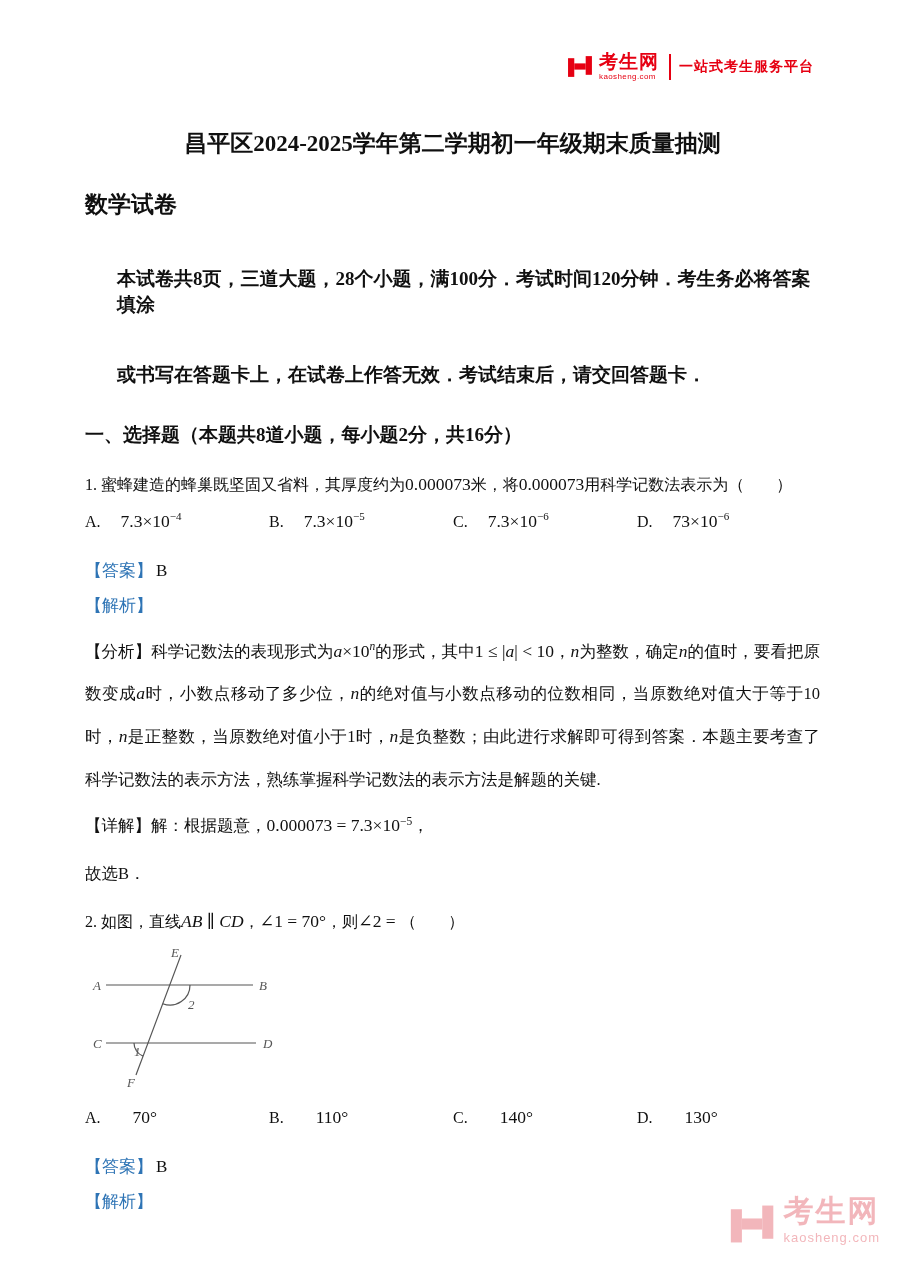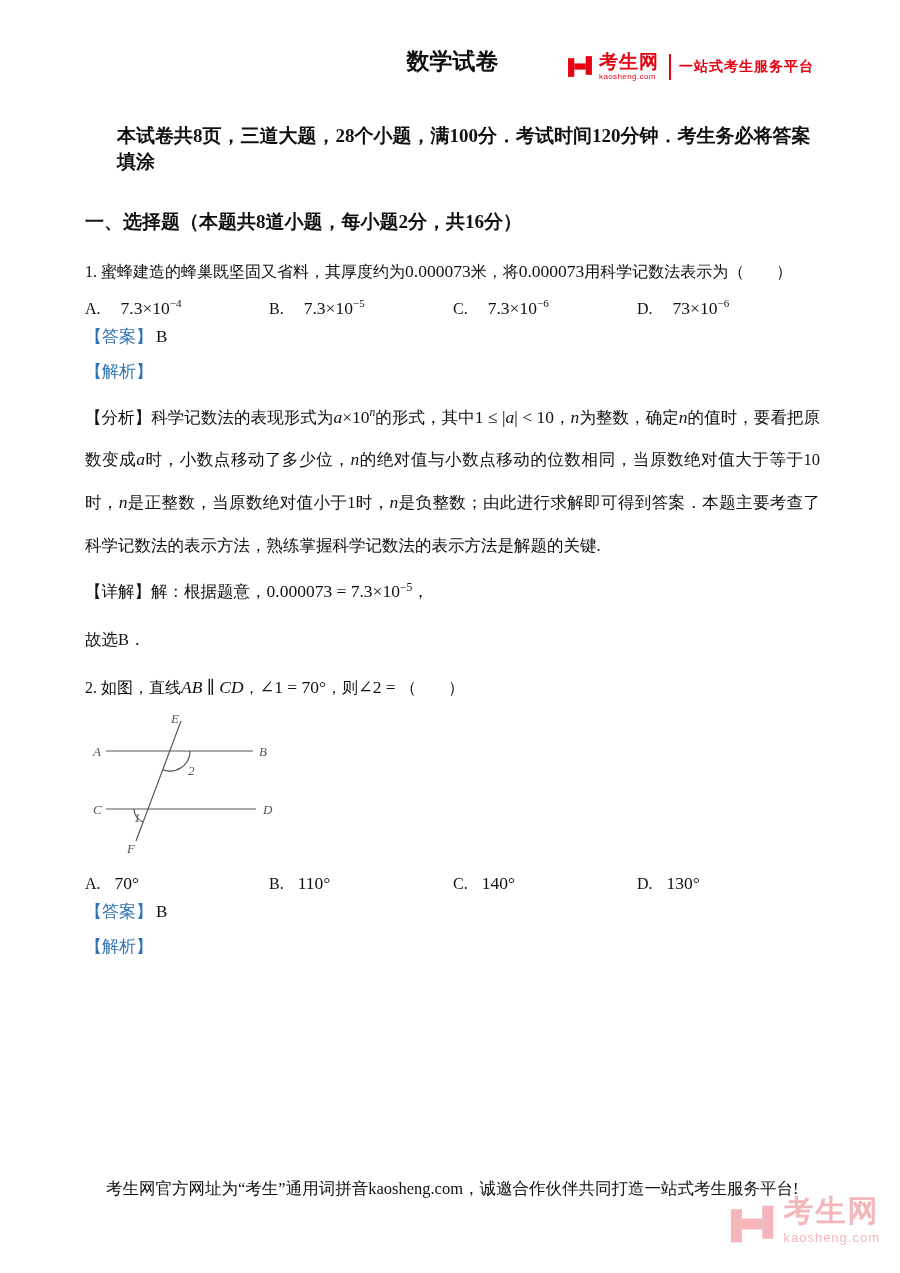--- a/index.html
+++ b/index.html
@@ -16,36 +16,36 @@
   .brand { position:absolute; top:52px; right:86px; display:flex; align-items:center; }
   .brand-icon { width:27px; height:27px; display:block; }
   .brand-text { display:flex; flex-direction:column; margin-left:5px; line-height:1; }
   .brand-name { color:#e60012; font-weight:bold; font-size:19px; font-family:"Liberation Sans","DejaVu Sans",sans-serif; letter-spacing:1px; }
   .brand-domain { color:#e60012; font-size:8px; margin-top:2px; letter-spacing:.4px; font-family:"Liberation Sans","DejaVu Sans",sans-serif; }
   .brand-divider { width:2px; height:26px; background:#e60012; margin:0 8px 0 10px; }
   .brand-tagline { color:#e60012; font-size:14px; font-weight:bold; font-family:Liberation Sans, sans-serif; letter-spacing:1px; }
 
   
   .doc-title { text-align:center; font-weight:bold; font-size:23px; padding-top:112px; }
-  .doc-subtitle { text-align:center; font-weight:bold; font-size:23px; margin-top:30px; }
+  .doc-subtitle { text-align:left; font-weight:bold; font-size:23px; margin-top:30px; }
   .intro-line { font-weight:bold; font-size:19px;margin-left:32px; }
   .intro-line.l1 { margin-top:46px; }
   .intro-line.l2 { margin-top:44px; }
   .section-heading { font-weight:bold; font-size:19px; margin-top:34px; }
 
   .stem { font-size:16px; margin-top:22px; line-height:1.6; }
   .options-row { display:flex; margin-top:12px; font-size:16px; align-items:baseline; }
   .option { width:184px; display:flex; align-items:baseline; }
   .option:last-child { width:auto; }
   .opt-val { margin-left:20px; font-size:17.5px; }
-  .options-row.deg .opt-val { margin-left:14px; }
+  .options-row.deg .opt-val { margin-left:32px; }
   sup { font-size:11px; }
 
   .tag-blue { color:#2e74b5; }
-  .answer-line { margin-top:6px; font-size:17px; }
+  .answer-line { margin-top:27px; font-size:17px; }
   .answer-line .answer-value { margin-left:3px; }
   .analysis-tag-line { margin-top:12px; font-size:17px; }
 
   .para { font-size:16.5px; line-height:43px; text-align:justify; margin-top:8px; }
   .para-detail { font-size:16.5px; line-height:1.9; margin-top:8px; }
   .para-conclusion { font-size:16.5px; margin-top:20px; }
 
   .seg { white-space:pre-wrap; }
   .seg-math, .seg-var { font-size:17.5px; }
   .seg-var { font-style:italic; }
@@ -75,23 +75,25 @@
       <rect x="7" y="10" width="11" height="6" fill="#e60012"></rect>
     </svg>
     <div class="brand-text">
       <span class="brand-name">考生网</span>
       <span class="brand-domain">kaosheng.com</span>
     </div>
     <span class="brand-divider"></span>
     <span class="brand-tagline">一站式考生服务平台</span>
   </div>
 
+  <h1 class="doc-title">昌平区2024-2025学年第二学期初一年级期末质量抽测</h1>
   <h2 class="doc-subtitle">数学试卷</h2>
 
   <p class="intro-line l1">本试卷共8页，三道大题，28个小题，满100分．考试时间120分钟．考生务必将答案填涂</p>
+  <p class="intro-line l2">或书写在答题卡上，在试卷上作答无效．考试结束后，请交回答题卡．</p>
 
   <p class="section-heading">一、选择题（本题共8道小题，每小题2分，共16分）</p>
 
   <p class="stem"><span class="seg seg-text">1. 蜜蜂建造的蜂巢既坚固又省料，其厚度约为</span><span class="seg seg-math">0.000073</span><span class="seg seg-text">米，将</span><span class="seg seg-math">0.000073</span><span class="seg seg-text">用科学记数法表示为（　　）</span></p>
 
   <div class="options-row">
     <div class="option">
       <span class="opt-label">A.</span>
       <span class="opt-val"><span>7.3×10</span><sup>−4</sup></span>
     </div>
@@ -163,21 +165,20 @@
     </div>
   </div>
 
   <p class="answer-line">
     <span class="tag-blue">【答案】</span><span class="answer-value">B</span>
   </p>
   <p class="analysis-tag-line">
     <span class="tag-blue">【解析】</span>
   </p>
 
-  <p class="footer-note">考生网官方网址为“考生”通用词拼音kaosheng.com，诚邀合作伙伴共同打造一站式考生服务平台!</p>
 
   <div class="watermark">
     <svg class="wm-icon" viewBox="0 0 26 26">
       <rect x="1" y="5" width="6" height="18" fill="#f2b3b8"></rect>
       <rect x="18" y="3" width="6" height="18" fill="#f2b3b8"></rect>
       <rect x="7" y="10" width="11" height="6" fill="#f2b3b8"></rect>
     </svg>
     <div class="wm-text">
       <span class="wm-brand">考生网</span>
       <span class="wm-domain">kaosheng.com</span>

